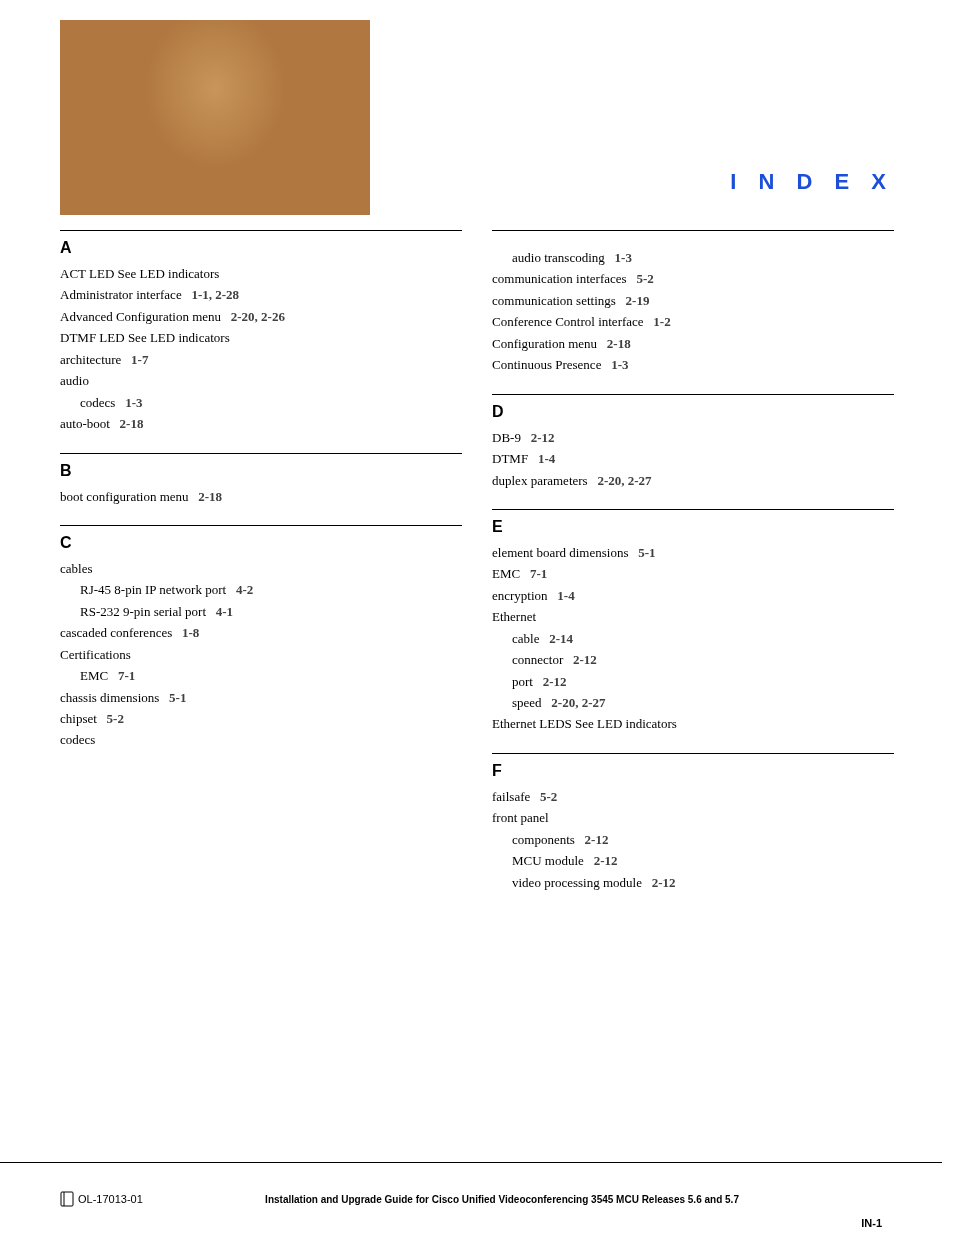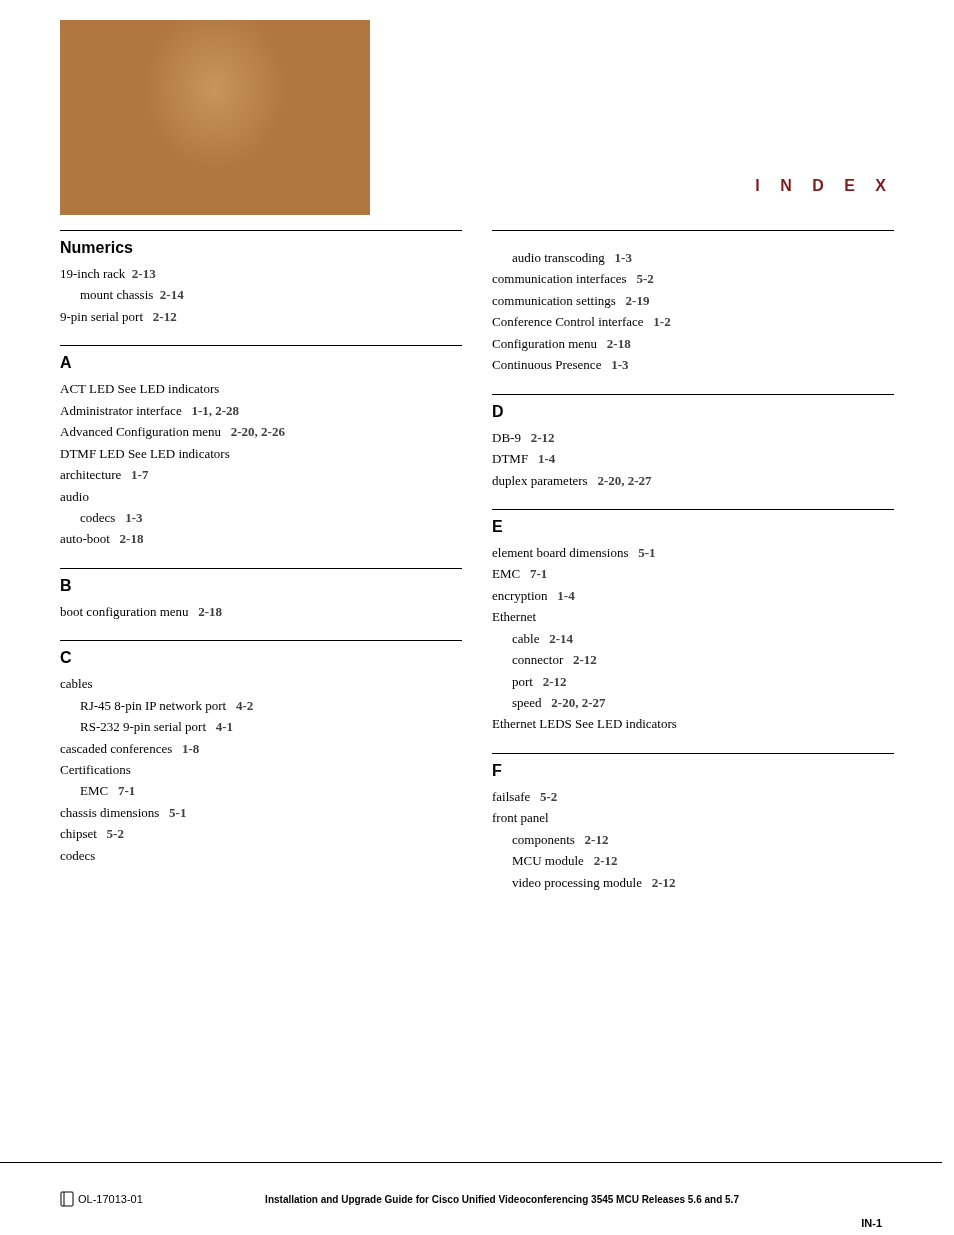--- a/index.html
+++ b/index.html
@@ -36,25 +36,25 @@
     .header-image-placeholder::before {
       content: '';
       position: absolute;
       width: 100%;
       height: 100%;
       background: 
         radial-gradient(ellipse 70px 80px at 50% 35%, #c8955a 0%, #b07840 100%),
         linear-gradient(180deg, #607080 0%, #708090 40%, #a09070 60%, #908060 100%);
     }
     .index-title {
-      font-size: 16px;
+      font-size: 22px;
       font-weight: bold;
       letter-spacing: 8px;
       font-family: Arial, sans-serif;
-      color: #7f1d1d;
+      color: #1d4ed8;
       padding-bottom: 20px;
       padding-left: 20px;
     }
     
     .main-content {
       display: flex;
       padding: 15px 60px 0 60px;
       gap: 30px;
     }
     .col-left {
@@ -137,27 +137,20 @@
 
   <div class="header">
     <div class="header-image-placeholder"></div>
     <div class="index-title">I N D E X</div>
   </div>
 
   <div class="main-content">
 
     <div class="col-left">
 
-      <div class="section">
-        <hr class="section-divider">
-        <div class="section-header">Numerics</div>
-        <div class="index-entry">19-inch rack &nbsp;<a class="link">2-13</a></div>
-        <div class="index-entry indented">mount chassis &nbsp;<a class="link">2-14</a></div>
-        <div class="index-entry">9-pin serial port &nbsp;&nbsp;<a class="link">2-12</a></div>
-      </div>
 
       <div class="section">
         <hr class="section-divider">
         <div class="section-header">A</div>
         <div class="index-entry">ACT LED See LED indicators</div>
         <div class="index-entry">Administrator interface &nbsp;&nbsp;<a class="link">1-1, 2-28</a></div>
         <div class="index-entry">Advanced Configuration menu &nbsp;&nbsp;<a class="link">2-20, 2-26</a></div>
         <div class="index-entry">DTMF LED See LED indicators</div>
         <div class="index-entry">architecture &nbsp;&nbsp;<a class="link">1-7</a></div>
         <div class="index-entry">audio</div>

